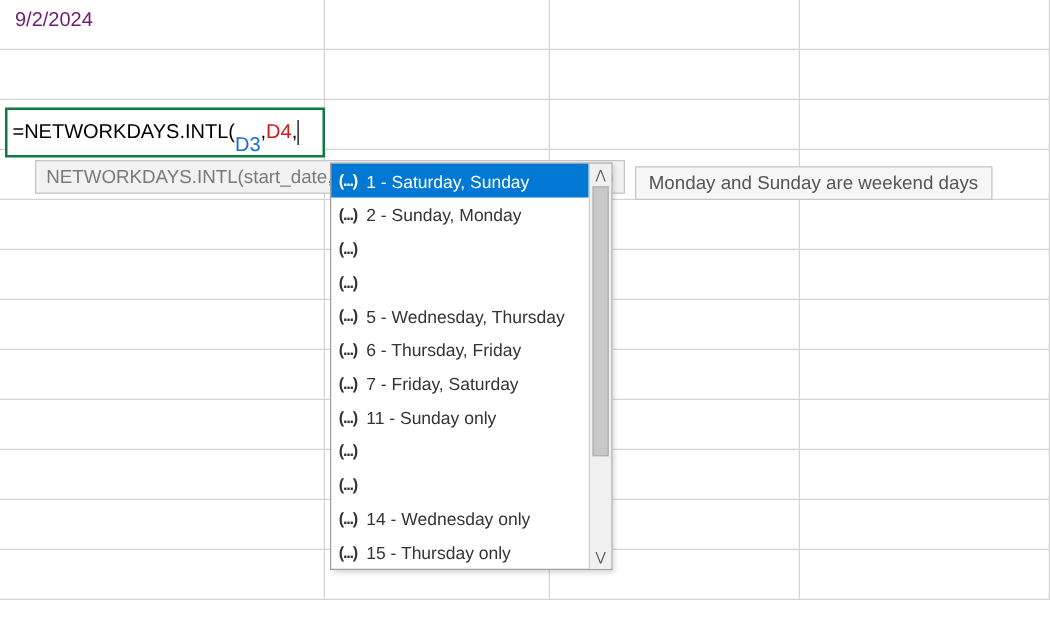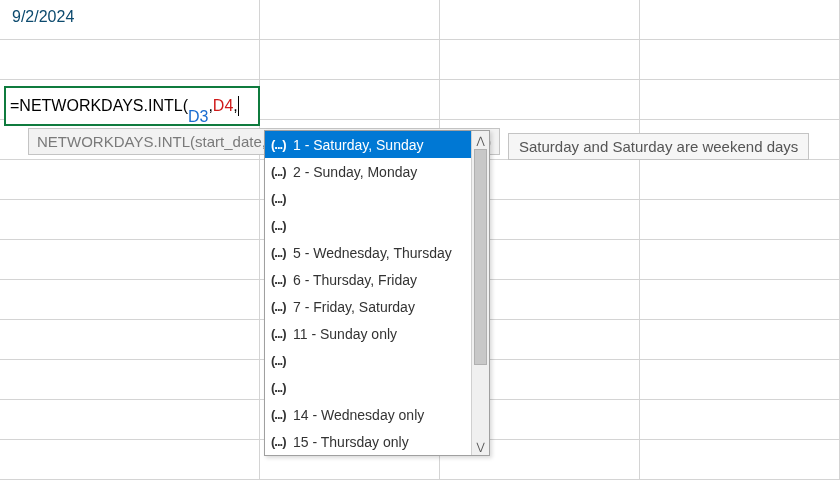--- a/index.html
+++ b/index.html
@@ -34,21 +34,21 @@
       font-size: 15px;
     }
     .cell-a { width: 260px; }
     .cell-b { width: 180px; }
     .cell-c { width: 200px; }
     .cell-d { width: 200px; }
     
     .date-cell {
       padding: 8px 12px;
       font-size: 16px;
-      color: #0c4a6e;
+      color: #701a75;
     }
     
     .formula-cell {
       position: absolute;
       top: 86px;
       left: 4px;
       width: 256px;
       height: 40px;
       border: 2px solid #0f7b3e;
       background: #fff;
@@ -307,13 +307,13 @@
     </div>
   <div class="scrollbar">
     <div class="scroll-arrow">⋀</div>
     <div class="scroll-track">
       <div class="scroll-thumb"></div>
     </div>
     <div class="scroll-arrow" style="position:absolute;bottom:0;left:0;right:0;">⋁</div>
   </div>
 </div>
 
-<div class="description-tooltip">Saturday and Saturday are weekend days</div>
+<div class="description-tooltip">Monday and Sunday are weekend days</div>
 
 </body></html>

